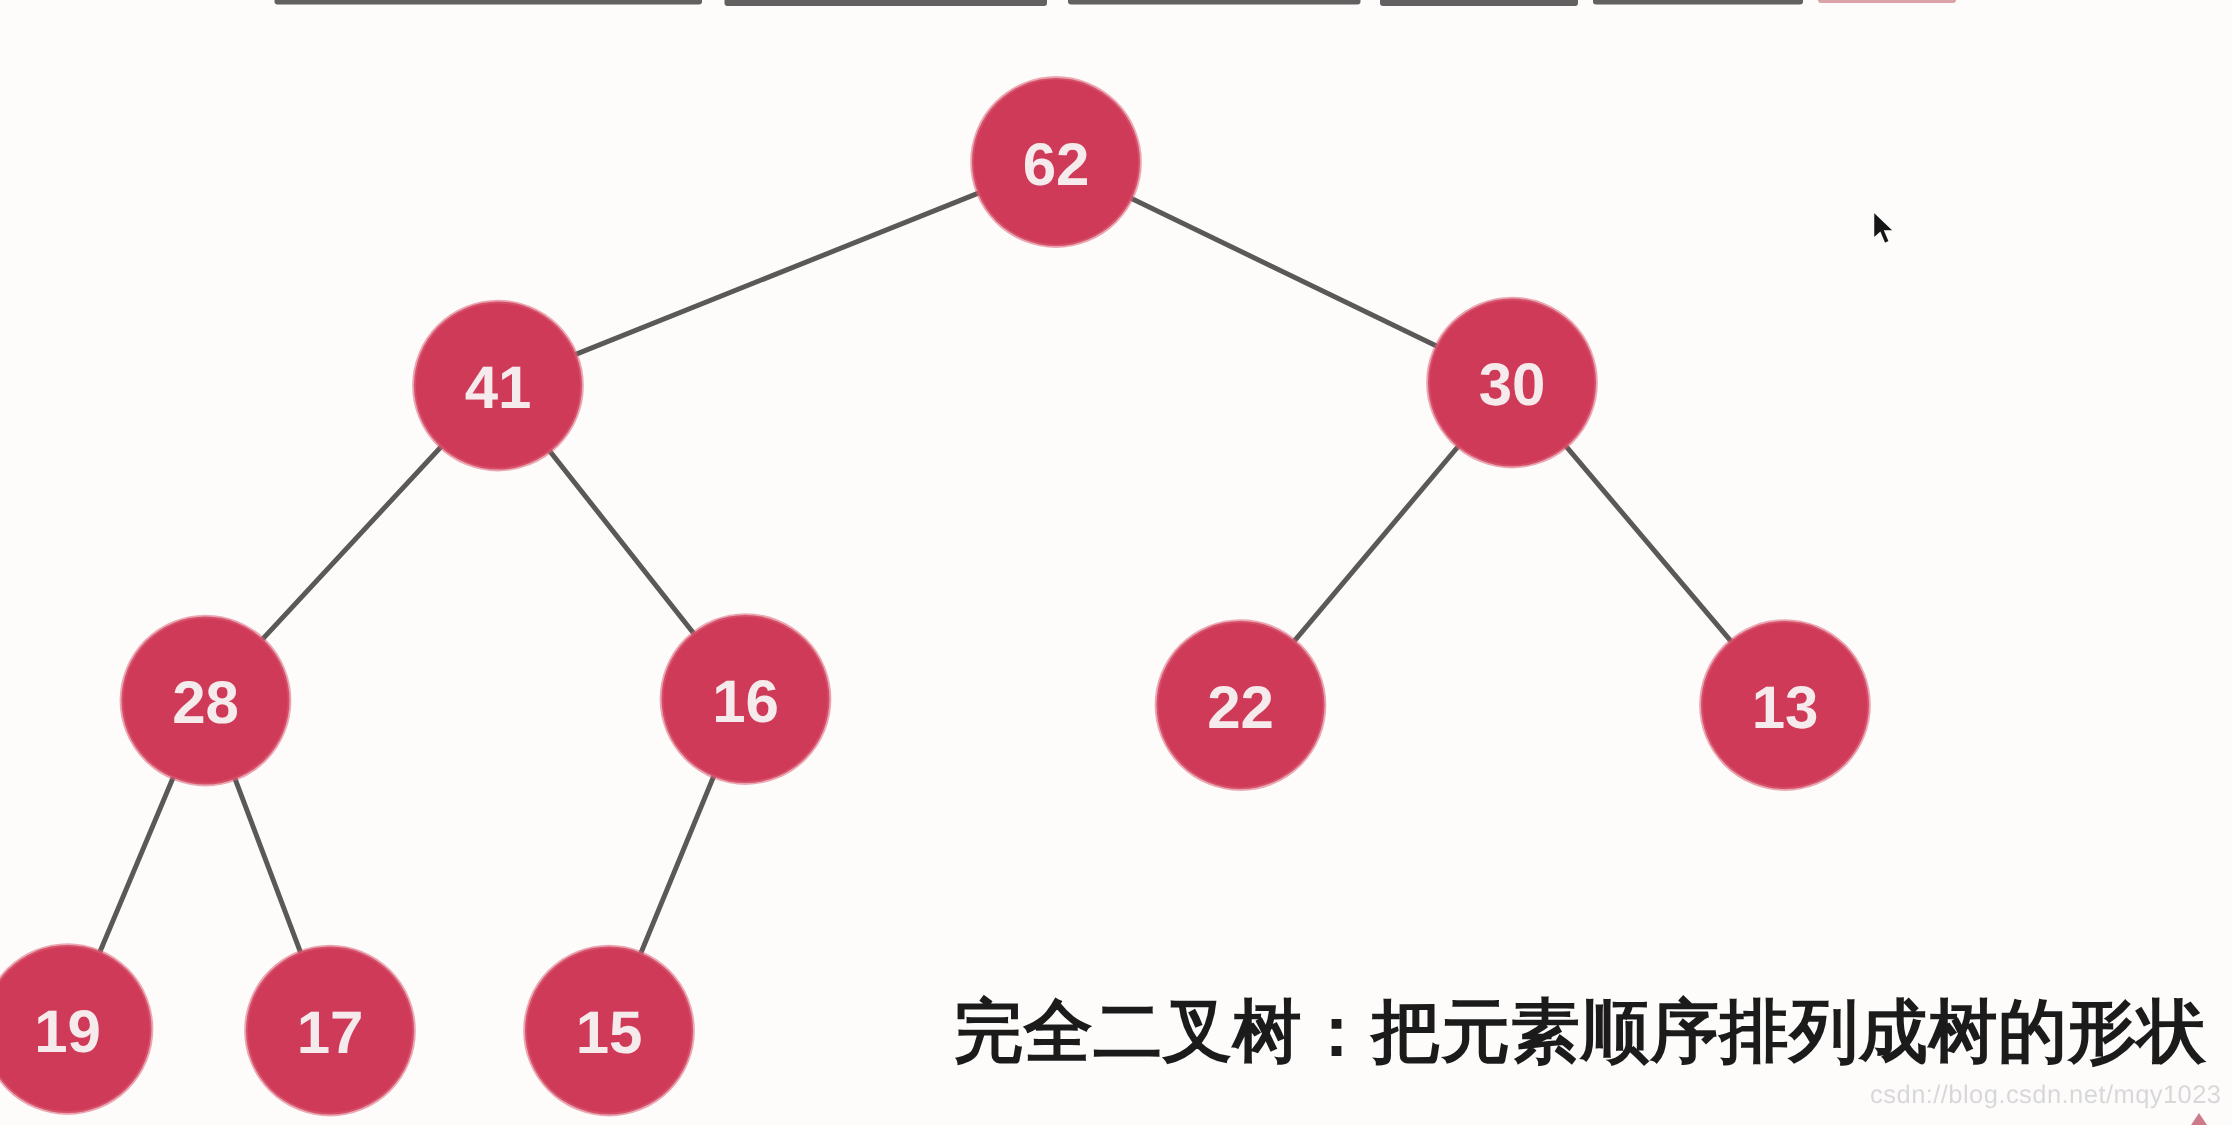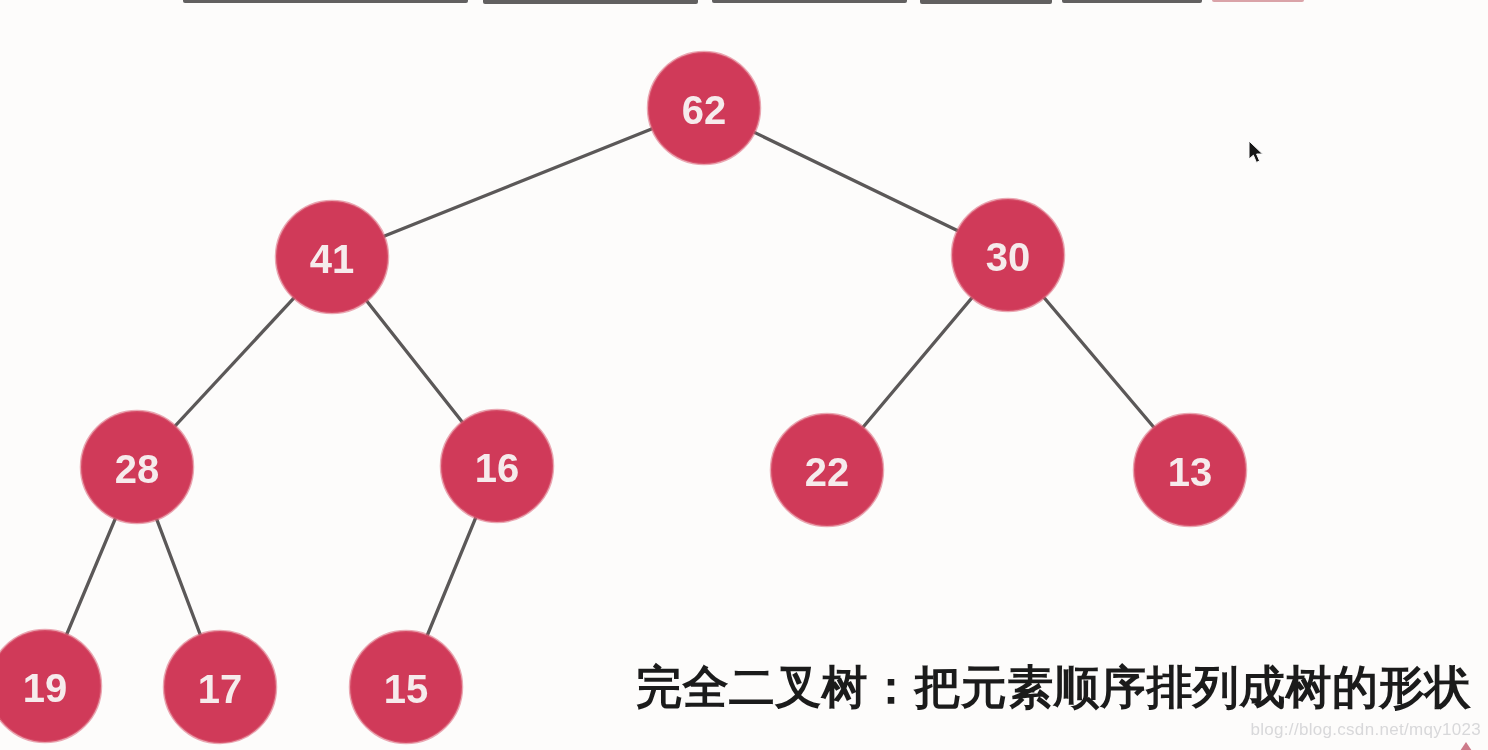--- a/index.html
+++ b/index.html
@@ -121,21 +121,21 @@
       <circle cx="45" cy="686" r="56" fill="#d03a59" stroke="#da6077" stroke-width="2.5" stroke-opacity="0.55"></circle>
       <text x="45" y="686" text-anchor="middle" dominant-baseline="central" dy="2" fill="#f6ebec" font-size="40" font-weight="bold" font-family="&quot;Liberation Sans&quot;, sans-serif">19</text>
       <circle cx="220" cy="687" r="56" fill="#d03a59" stroke="#da6077" stroke-width="2.5" stroke-opacity="0.55"></circle>
       <text x="220" y="687" text-anchor="middle" dominant-baseline="central" dy="2" fill="#f6ebec" font-size="40" font-weight="bold" font-family="&quot;Liberation Sans&quot;, sans-serif">17</text>
       <circle cx="406" cy="687" r="56" fill="#d03a59" stroke="#da6077" stroke-width="2.5" stroke-opacity="0.55"></circle>
       <text x="406" y="687" text-anchor="middle" dominant-baseline="central" dy="2" fill="#f6ebec" font-size="40" font-weight="bold" font-family="&quot;Liberation Sans&quot;, sans-serif">15</text>
     </svg>
 
   <div class="caption" style="color: rgb(27, 27, 27); text-align: right;">完全二叉树：把元素顺序排列成树的形状</div>
 
-  <div class="watermark" style="color: rgb(216, 216, 218);">blog://blog.csdn.net/mqy1023</div>
+  <div class="watermark" style="color: rgb(216, 216, 218);">csdn://blog.csdn.net/mqy1023</div>
 
   <svg class="cursor" id="cursor" viewBox="0 0 22 26" xmlns="http://www.w3.org/2000/svg" style="left: 1245px; top: 140px;">
     <polygon points="4,1 4,19 8.4,15.2 11.4,22.4 14.6,21 11.6,14 17.6,14" fill="#161616" stroke="#fbfbfb" stroke-width="1"></polygon>
   </svg>
 
   <div class="corner-tick"></div>
 
 </div>
 
 </body></html>

